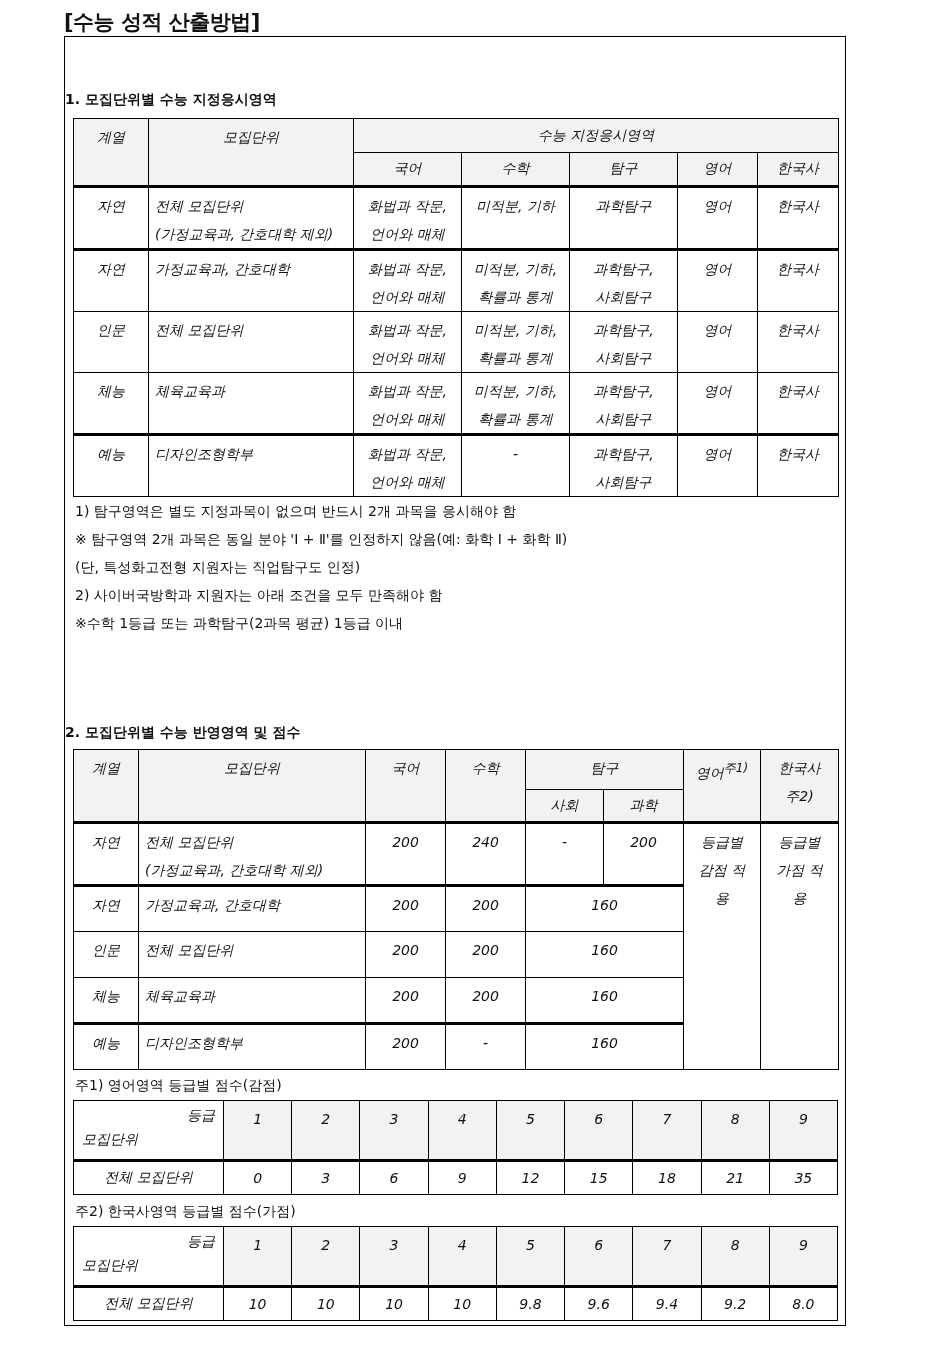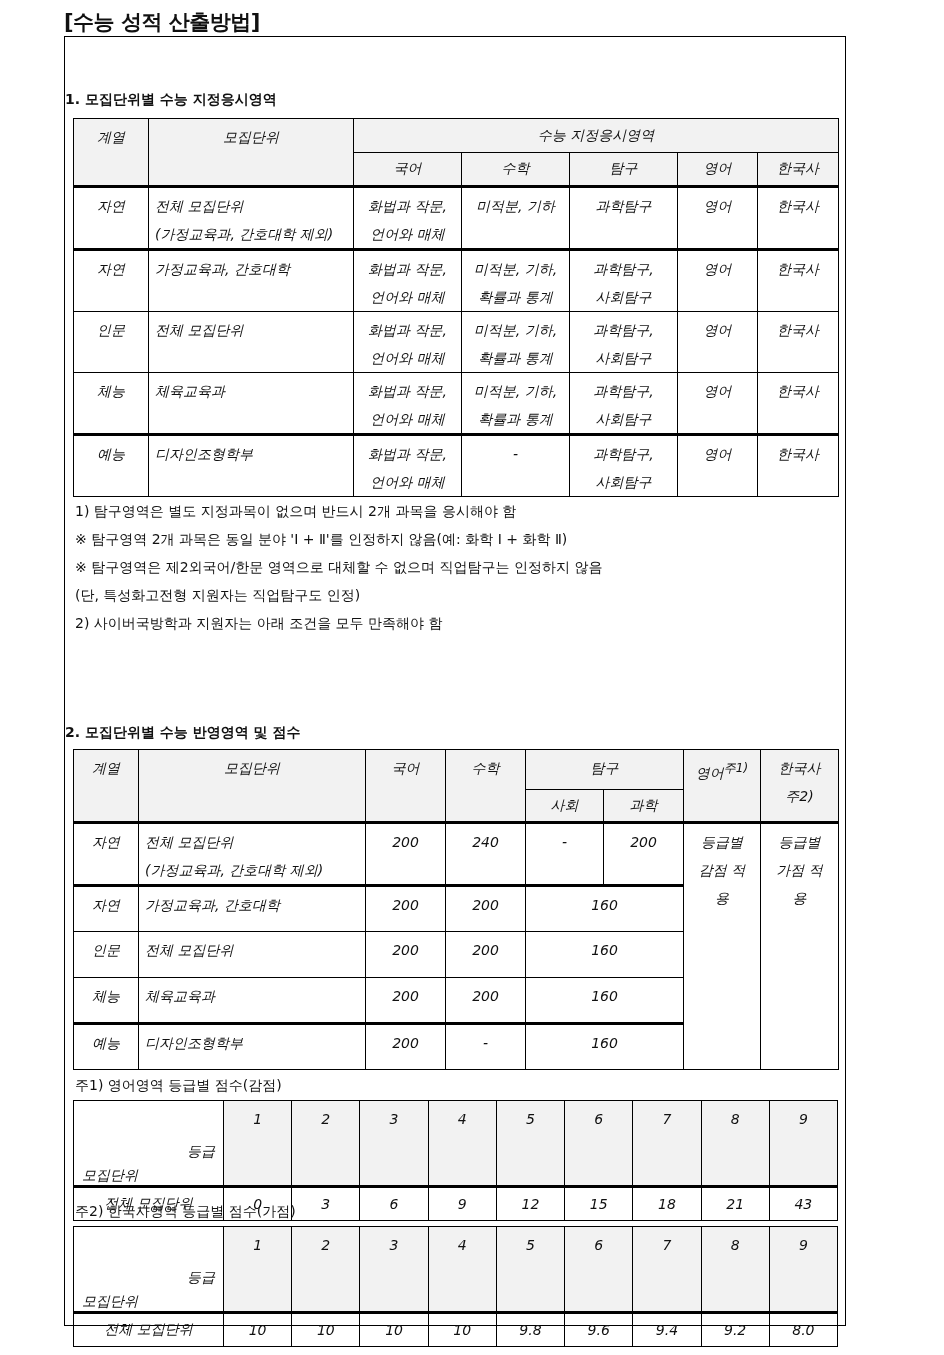--- a/index.html
+++ b/index.html
@@ -12,21 +12,21 @@
   td, th { border:1px solid #000; font-weight:normal; padding:0; vertical-align:top; }
   th { background:#f2f2f2; }
   .c { text-align:center; }
   .l { text-align:left; padding-left:6px; }
   .lh { line-height:28px; padding-top:4px; }
   .thick-top td { border-top:3px solid #000; }
   .notes { position:absolute; left:10px; top:460px; font-size:14px; line-height:28px; }
   .sup { font-size:12px; vertical-align:super; }
   .note-cap { position:absolute; left:10px; font-size:14px; }
   .diag { text-align:left; }
-  .diag .r { text-align:right; padding-right:8px; padding-top:6px;margin-top:36px; }
+  .diag .r { text-align:right; padding-right:8px; padding-top:6px; }
   .diag .b { padding-left:8px; padding-top:6px; }
 </style>
 </head>
 <body>
 
 <div class="page-title">[수능 성적 산출방법]</div>
 
 <div class="frame">
 
   <div class="sec-title" style="top:54px;">1. 모집단위별 수능 지정응시영역</div>
@@ -156,23 +156,23 @@
           </td>
       <td class="c lh">영어</td>
       <td class="c lh">한국사</td>
     </tr>
   </tbody>
     </table>
 
   <div class="notes">
     <div>1) 탐구영역은 별도 지정과목이 없으며 반드시 2개 과목을 응시해야 함</div>
     <div>※ 탐구영역 2개 과목은 동일 분야 'Ⅰ + Ⅱ'를 인정하지 않음(예: 화학 Ⅰ + 화학 Ⅱ)</div>
-    <div>※ 탐구영역은 제2외국어/한문 영역으로 대체할 수 없으며 직업탐구는 인정하지 않음</div>
     <div>(단, 특성화고전형 지원자는 직업탐구도 인정)</div>
     <div>2) 사이버국방학과 지원자는 아래 조건을 모두 만족해야 함</div>
+    <div>※수학 1등급 또는 과학탐구(2과목 평균) 1등급 이내</div>
   </div>
 
   <div class="sec-title" style="top:687px;">2. 모집단위별 수능 반영영역 및 점수</div>
 
   <table style="left:8px; top:712px; width:765px;">
     <colgroup>
       <col style="width:65px">
         <col style="width:227px">
         <col style="width:80px">
         <col style="width:80px">
@@ -283,21 +283,21 @@
     <tr class="thick-top" style="height:34px;">
       <td class="c" style="vertical-align:middle;">전체 모집단위</td>
       <td class="c" style="vertical-align:middle;">0</td>
       <td class="c" style="vertical-align:middle;">3</td>
       <td class="c" style="vertical-align:middle;">6</td>
       <td class="c" style="vertical-align:middle;">9</td>
       <td class="c" style="vertical-align:middle;">12</td>
       <td class="c" style="vertical-align:middle;">15</td>
       <td class="c" style="vertical-align:middle;">18</td>
       <td class="c" style="vertical-align:middle;">21</td>
-      <td class="c" style="vertical-align:middle;">43</td>
+      <td class="c" style="vertical-align:middle;">35</td>
     </tr>
   </tbody>
     </table>
 
   <div class="note-cap" style="top:1166px;">주2) 한국사영역 등급별 점수(가점)</div>
   <table style="left:8px; top:1189px; width:765px;">
     <colgroup>
       <col style="width:150px">
         <col>
         <col>

